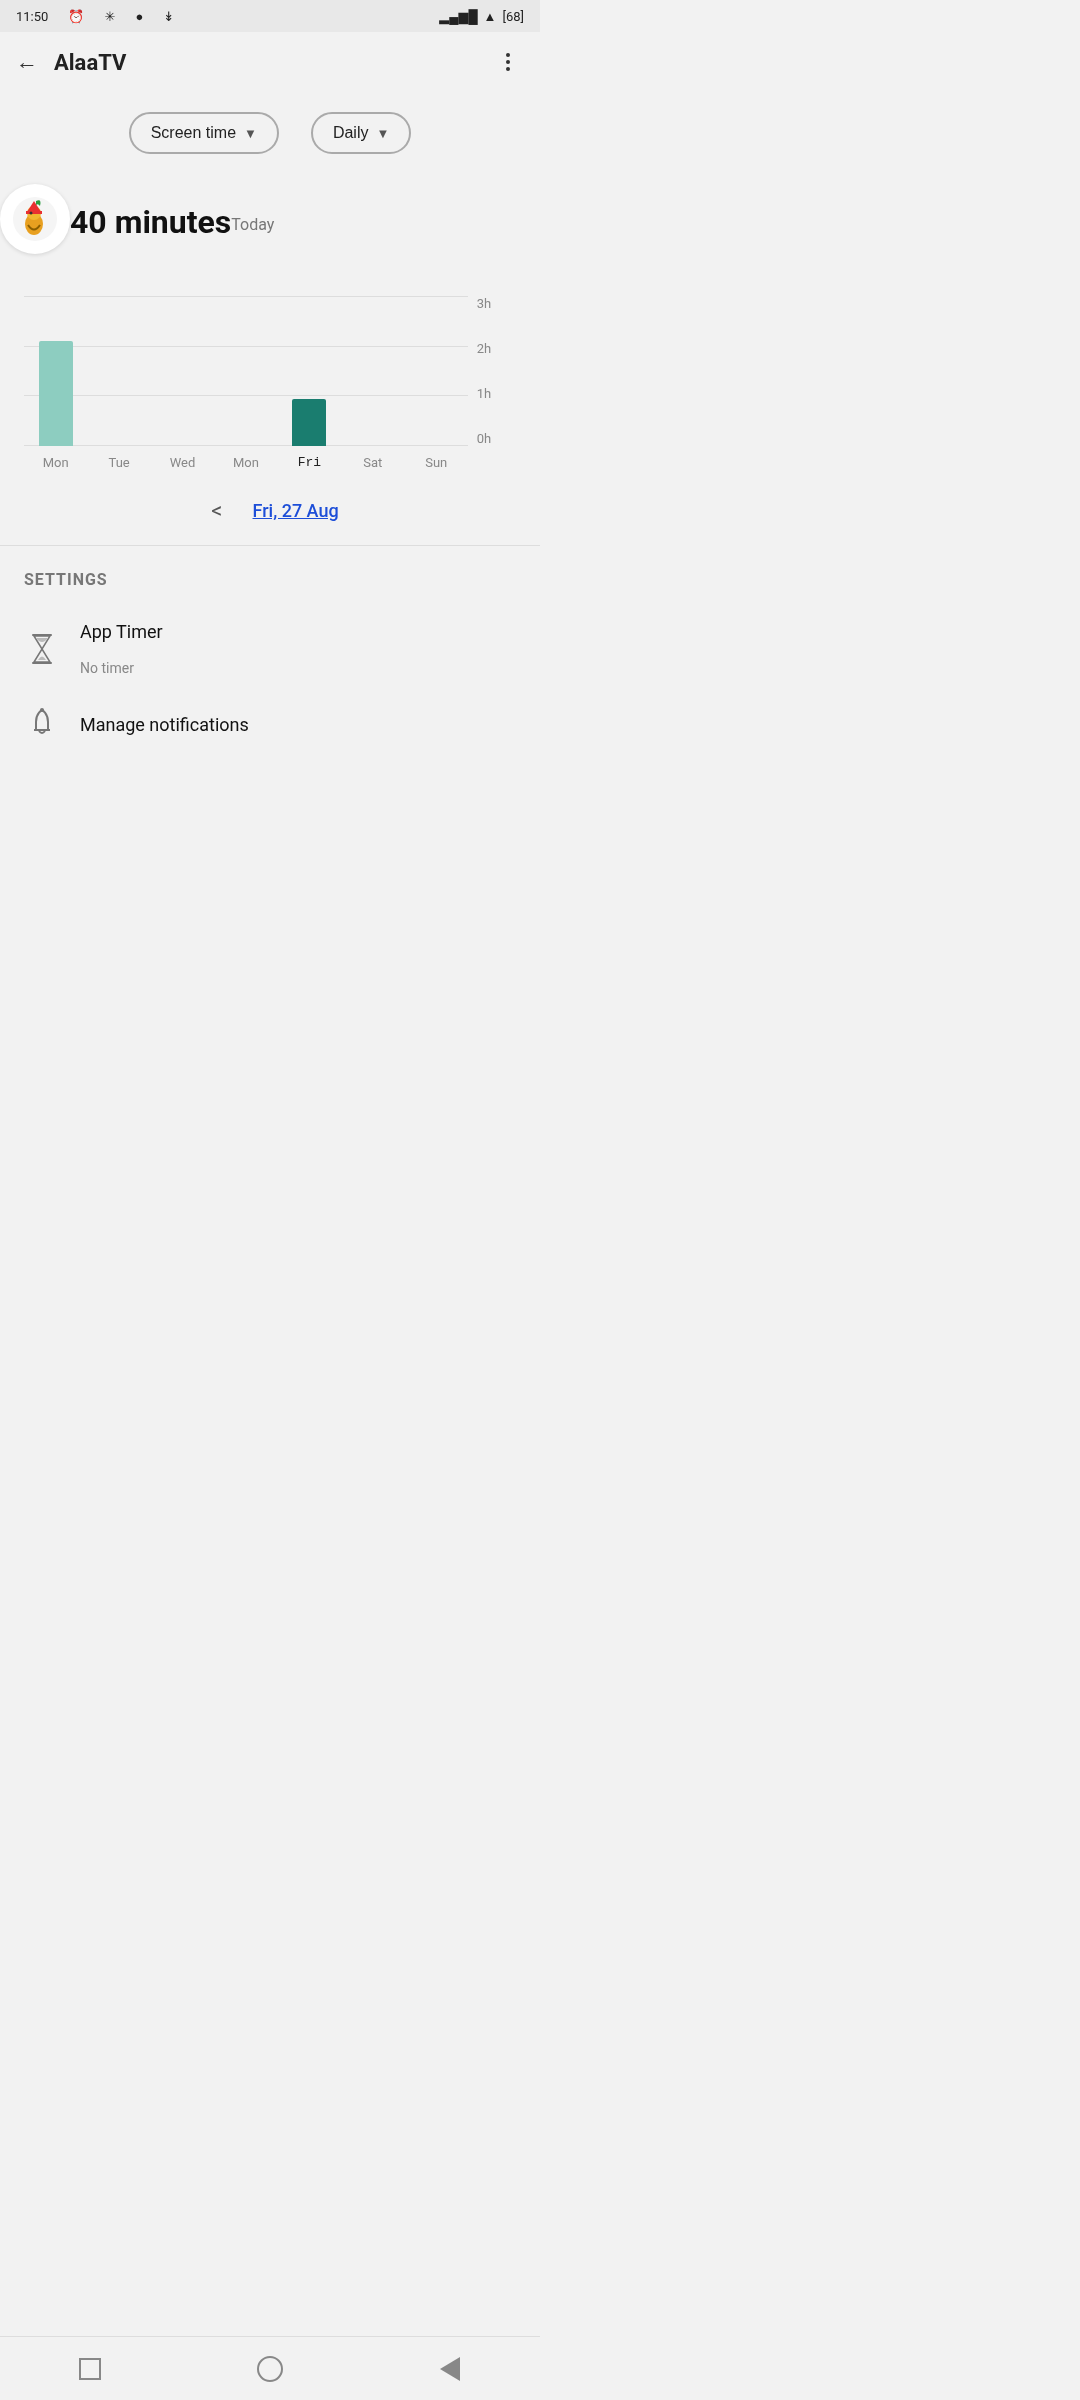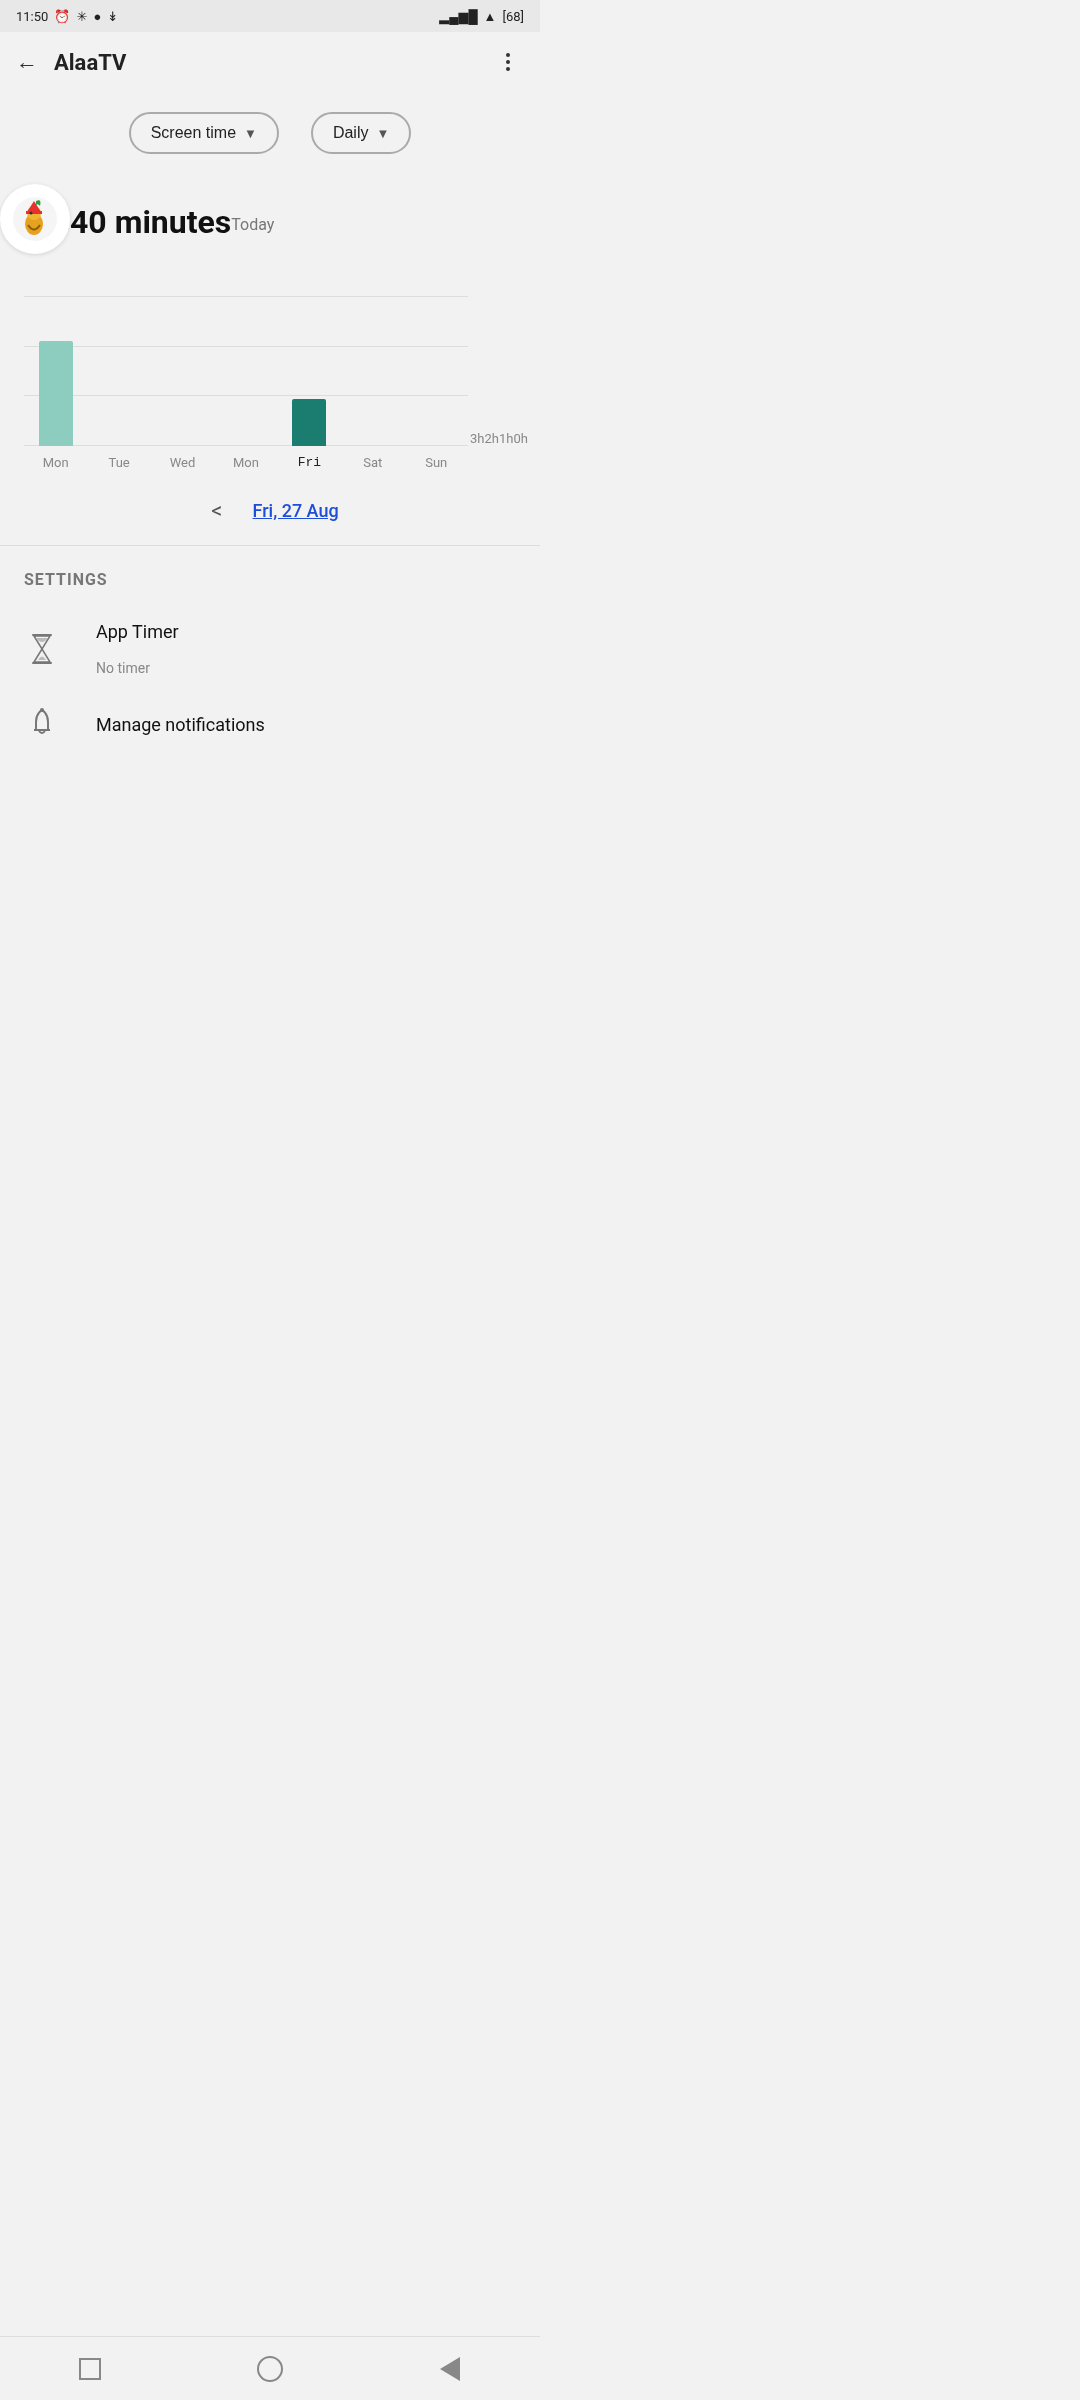--- a/index.html
+++ b/index.html
@@ -18,21 +18,21 @@
     .status-bar {
       background: #e8e8e8;
       height: 32px;
       display: flex;
       align-items: center;
       justify-content: space-between;
       padding: 0 16px;
       font-size: 13px;
       color: #222;
     }
-    .status-left { display: flex; align-items: flex-start; gap: 6px; }
+    .status-left { display: flex; align-items: flex-start; gap: 20px; }
     .status-right { display: flex; align-items: center; gap: 6px; }
 
     
     .app-bar {
       background: #f2f2f2;
       height: 60px;
       display: flex;
       align-items: center;
       padding: 0 16px;
       gap: 16px;
@@ -137,28 +137,28 @@
       display: flex;
       flex-direction: column;
       justify-content: space-between;
     }
     .chart-gridline {
       border-top: 1px solid #ddd;
       width: 100%;
     }
     .chart-labels-right {
       position: absolute;
-      right: 6px;
+      right: 12px;
       top: 0;
       bottom: 30px;
       width: 40px;
       display: flex;
-      flex-direction: row;
+      flex-direction: column;
       justify-content: space-between;
-      align-items: flex-end;
+      align-items: center;
     }
     .chart-y-label {
       font-size: 13px;
       color: #888;
     }
     .chart-bars-row {
       position: absolute;
       left: 0;
       right: 48px;
       bottom: 30px;
@@ -236,21 +236,21 @@
     .settings-header {
       font-size: 16px;
       font-weight: 700;
       color: #777;
       letter-spacing: 1px;
       margin-bottom: 16px;
     }
     .settings-item {
       display: flex;
       align-items: center;
-      gap: 36px;
+      gap: 20px;
       padding: 16px 0;
       cursor: pointer;
     }
     .settings-icon {
       font-size: 26px;
       color: #666;
       width: 36px;
       display: flex;
       align-items: center;
       justify-content: center;

